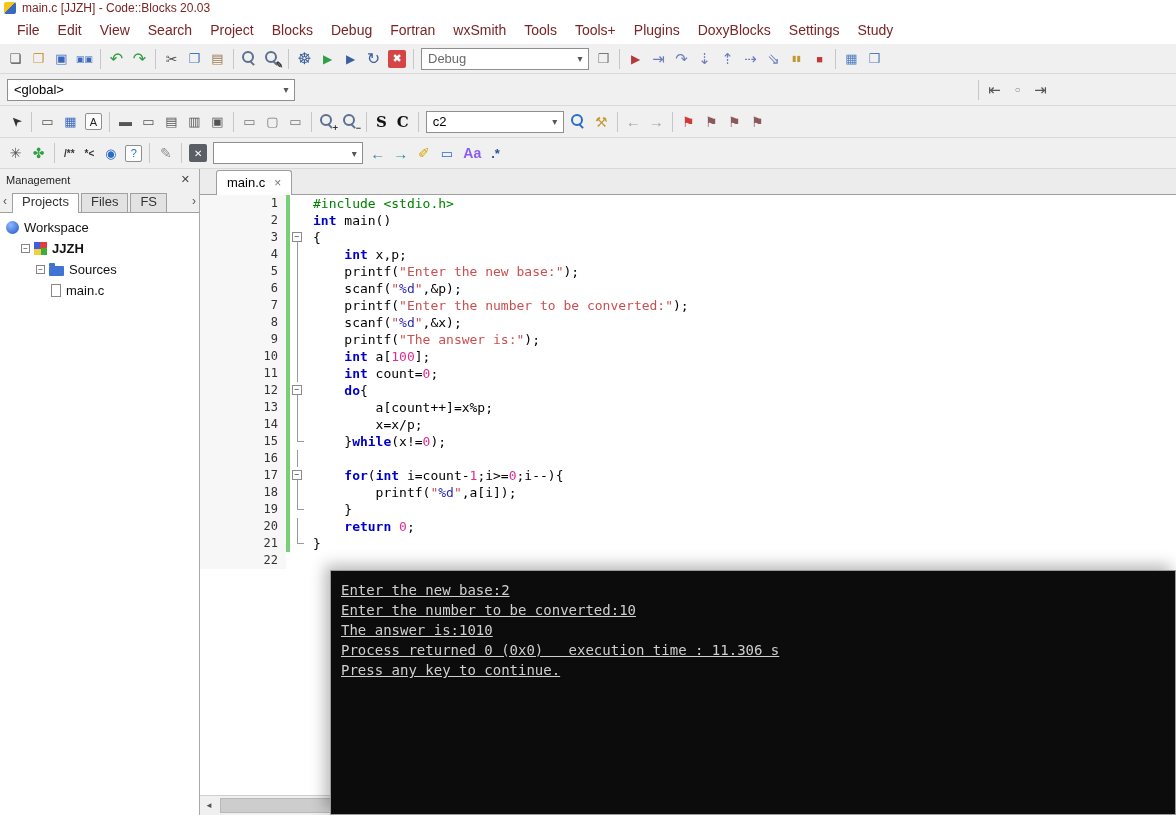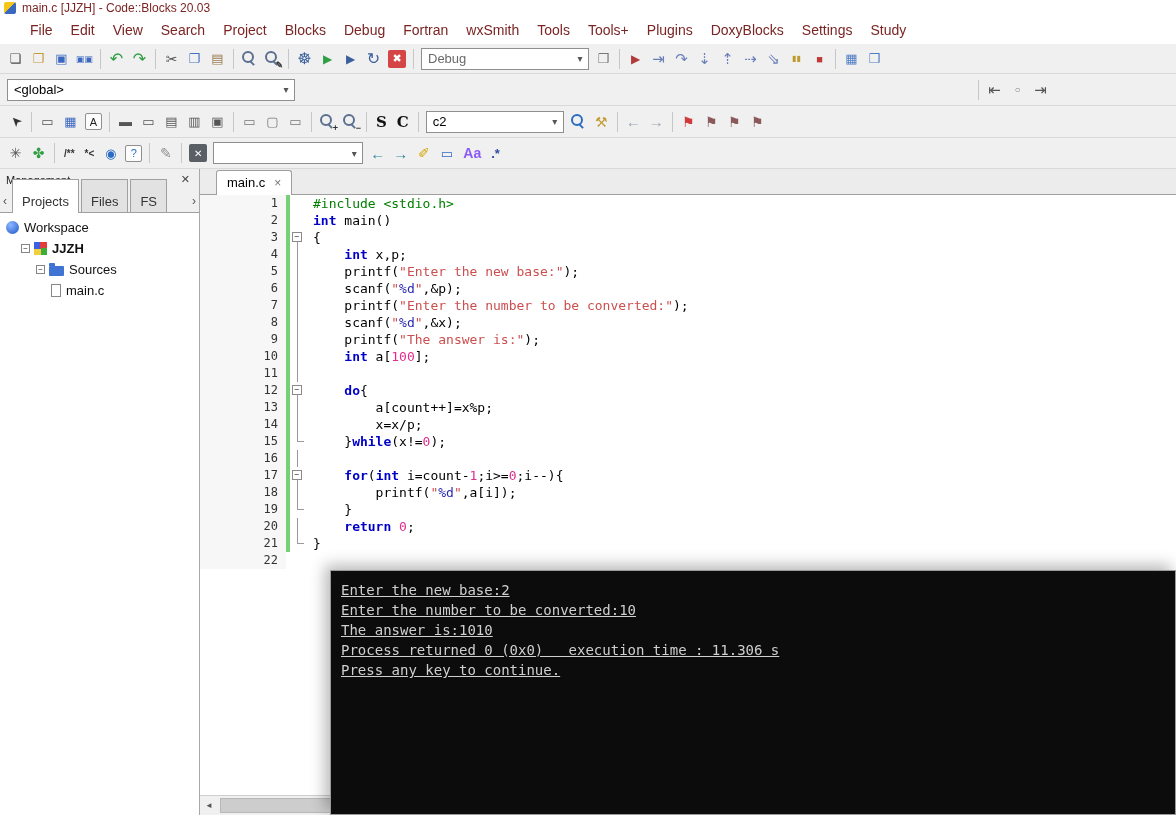--- a/index.html
+++ b/index.html
@@ -2,21 +2,21 @@
 <html style="--menu: #7b2424; --toolbar_bg: #f0f0f0; --pre: #008000; --kw: #0000c8; --str: #cc4f4f; --num: #e02d8c; --fmt: #2a2ab4; --changebar: #77d077; --console_bg: #0c0c0c; --console_fg: #cfcfcf;"><head>
 <meta charset="utf-8">
 <style>
   * { box-sizing: border-box; margin: 0; padding: 0; }
   html,body { width:1176px; height:815px; overflow:hidden; }
   body { font-family:"Liberation Sans",sans-serif; background:#fff; position:relative; }
 
   
   .titlebar { height:16px; display:flex; align-items:center; gap:6px; padding:0 4px; background:#fff; font-size:12px; color:var(--menu); }
   .app-icon { width:12px; height:12px; flex:none; border-radius:2px; background:linear-gradient(135deg,#f5c518 0 50%,#3b68bf 50% 100%); }
-  .menubar { height:28px; display:flex; align-items:center; background:#fff; padding:0 21px; color:var(--menu); font-size:14px; }
+  .menubar { height:28px; display:flex; align-items:center; background:#fff; padding:0 8px; color:var(--menu); font-size:14px; }
   .menu-item { padding:4px 9px; white-space:nowrap; }
 
   
   .toolbar { display:flex; align-items:center; background:var(--toolbar_bg); border-bottom:1px solid #d9d9d9; padding:0 4px; }
   #tb1{height:30px;} #tb2{height:32px;} #tb3{height:32px;} #tb4{height:31px;}
   .tb-icon { width:23px; height:22px; flex:none; display:flex; align-items:center; justify-content:center; font-size:13px; border-radius:2px; position:relative; }
   .tb-icon.bg { width:18px; height:18px; margin:0 3px; }
   .tb-icon.boxed { border:1px solid #8f8f8f; width:17px; height:17px; margin:0 3px; background:#fdfdfd; }
   .tb-text { width:auto; padding:0 5px; font-weight:bold; }
   .serif { font-family:"DejaVu Serif",serif; }
@@ -33,21 +33,21 @@
 
   
   .main { position:relative; height:646px; background:#fff; }
 
   
   .mgmt { position:absolute; left:0; top:0; bottom:0; width:200px; border-right:1px solid #a8a8a8; display:flex; flex-direction:column; background:#f0f0f0; }
   .mgmt-header { height:21px; display:flex; align-items:center; padding:0 6px; font-size:11px; color:#222; }
   .mgmt-title { flex:1; }
   .mgmt-close { font-size:11px; color:#444; padding:0 3px; }
   .mgmt-tabs { height:23px; display:flex; align-items:flex-end; padding:0 14px 0 12px; border-bottom:1px solid #a0a0a0; position:relative; }
-  .mgmt-tab { font-size:13px; padding:14px 9px 3px; border:1px solid #a0a0a0; border-bottom:none; background:#e2e2e2; margin-right:2px; color:#333; white-space:nowrap; }
+  .mgmt-tab { font-size:13px; padding:0 9px 3px; border:1px solid #a0a0a0; border-bottom:none; background:#e2e2e2; margin-right:2px; color:#333; white-space:nowrap; }
   .mgmt-tab.active { background:#fff; position:relative; top:1px; padding-bottom:4px; }
   .tab-scroll { position:absolute; bottom:4px; font-size:12px; color:#555; }
   .tab-scroll.left{left:3px;} .tab-scroll.right{right:3px;}
   .mgmt-tree { flex:1; background:#fff; padding-top:4px; overflow:hidden; }
   .tree-row { height:21px; display:flex; align-items:center; font-size:13px; color:#111; }
   .expander { width:9px; height:9px; border:1px solid #848484; background:#fff; font-size:8px; line-height:7px; text-align:center; color:#333; margin-right:4px; flex:none; }
   .tree-icon { margin-right:5px; flex:none; }
   .icon-workspace { width:13px; height:13px; border-radius:50%; background:radial-gradient(circle at 35% 30%,#8cb8ff,#1d55c8); }
   .icon-project { width:13px; height:13px; background:conic-gradient(#e23c3c 0 25%,#3cae3c 0 50%,#f2cf3c 0 75%,#3c5fe2 0); }
   .icon-folder { width:15px; height:10px; background:#3f74d4; border-radius:1px; position:relative; margin-top:3px; }
@@ -356,20 +356,21 @@
               <span class="vline"></span>
             </span>
             <span class="code"><span class="tk-pl">    </span><span class="tk-kw">int</span><span class="tk-pl"> a[</span><span class="tk-num">100</span><span class="tk-pl">];</span></span>
           </div>
           <div class="ed-line">
             <span class="ln">11</span>
             <span class="chg on"></span>
             <span class="fold">
               <span class="vline"></span>
             </span>
+            <span class="code"><span class="tk-pl">    </span><span class="tk-kw">int</span><span class="tk-pl"> count=</span><span class="tk-num">0</span><span class="tk-pl">;</span></span>
           </div>
           <div class="ed-line">
             <span class="ln">12</span>
             <span class="chg on"></span>
             <span class="fold">
               <span class="fbox">−</span>
               <span class="vline below"></span>
             </span>
             <span class="code"><span class="tk-pl">    </span><span class="tk-kw">do</span><span class="tk-pl">{</span></span>
           </div>

